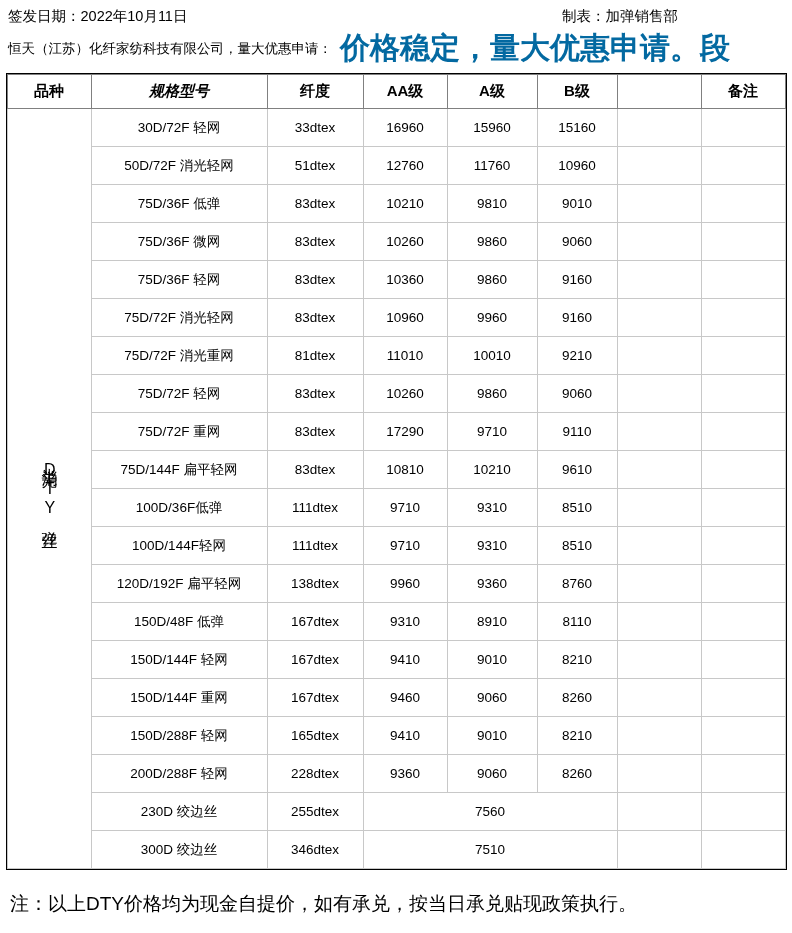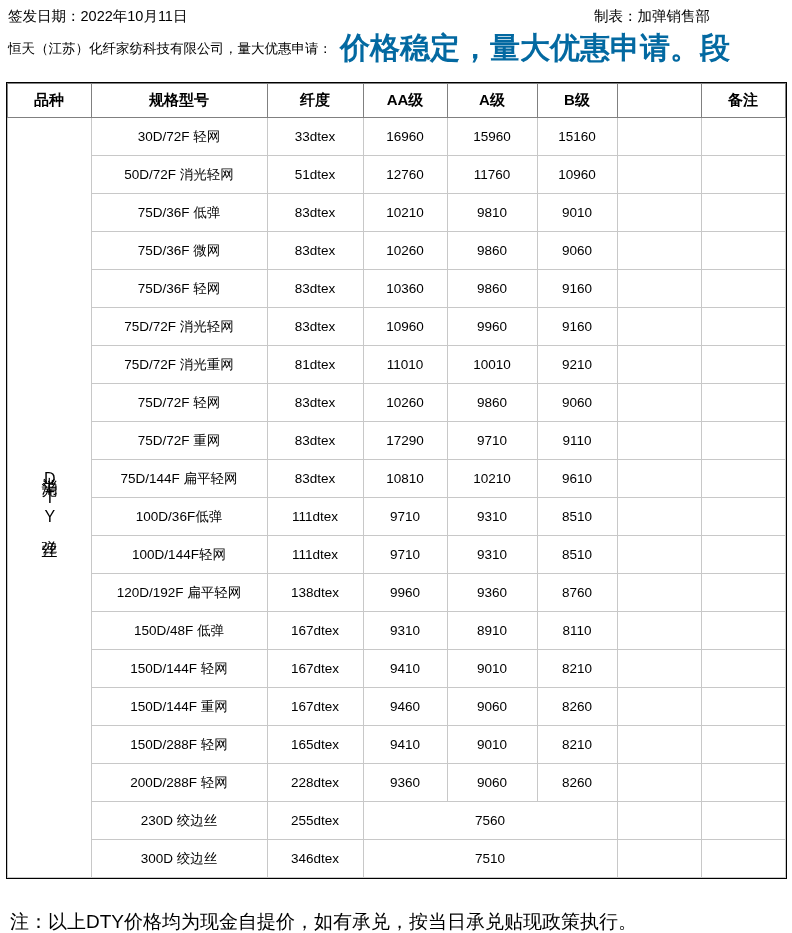--- a/index.html
+++ b/index.html
@@ -28,38 +28,38 @@
     align-items: center;
     height: 32px;
     padding: 0 14px 0 8px;
     font-size: 14.5px;
   }
   .header-left {
     flex: 0 0 auto;
   }
   .header-right {
     margin-left: auto;
-    margin-right: 68px;
+    margin-right: 100px;
     text-align: right;
   }
 
   .subheader-row {
     height: 34px;
     padding-left: 8px;
     font-size: 13.5px;
     display: flex;
     align-items: center;
   }
 
   
   table.price {
     border-collapse: collapse;
     table-layout: fixed;
     width: 778px;
-    margin: 17px auto;
+    margin: 8px auto;
     border: 1px solid #000;
   }
   table.price td, table.price th {
     border: 1px solid #bfbfbf;
     font-size: 13.5px;
     font-weight: normal;
     text-align: center;
     height: 38px;
     padding: 0 2px;
     box-sizing: border-box;
@@ -71,21 +71,21 @@
     border-color: #808080;
   }
   table.price tbody td {
     border-color: #c8c8c8;
   }
   
   table.price {
     outline: 1px solid #000;
   }
   .col-kind    { width: 84px; }
-  .col-spec    { width: 176px; }
+  .col-spec    { width: 176px; font-style: italic; }
   .col-denier  { width: 96px; }
   .col-aa      { width: 84px; }
   .col-a       { width: 90px; }
   .col-b       { width: 80px; }
   .col-blank   { width: 84px; }
   .col-remark  { width: 84px; }
 
   .kind-cell {
     font-size: 16px;
     letter-spacing: 2px;

